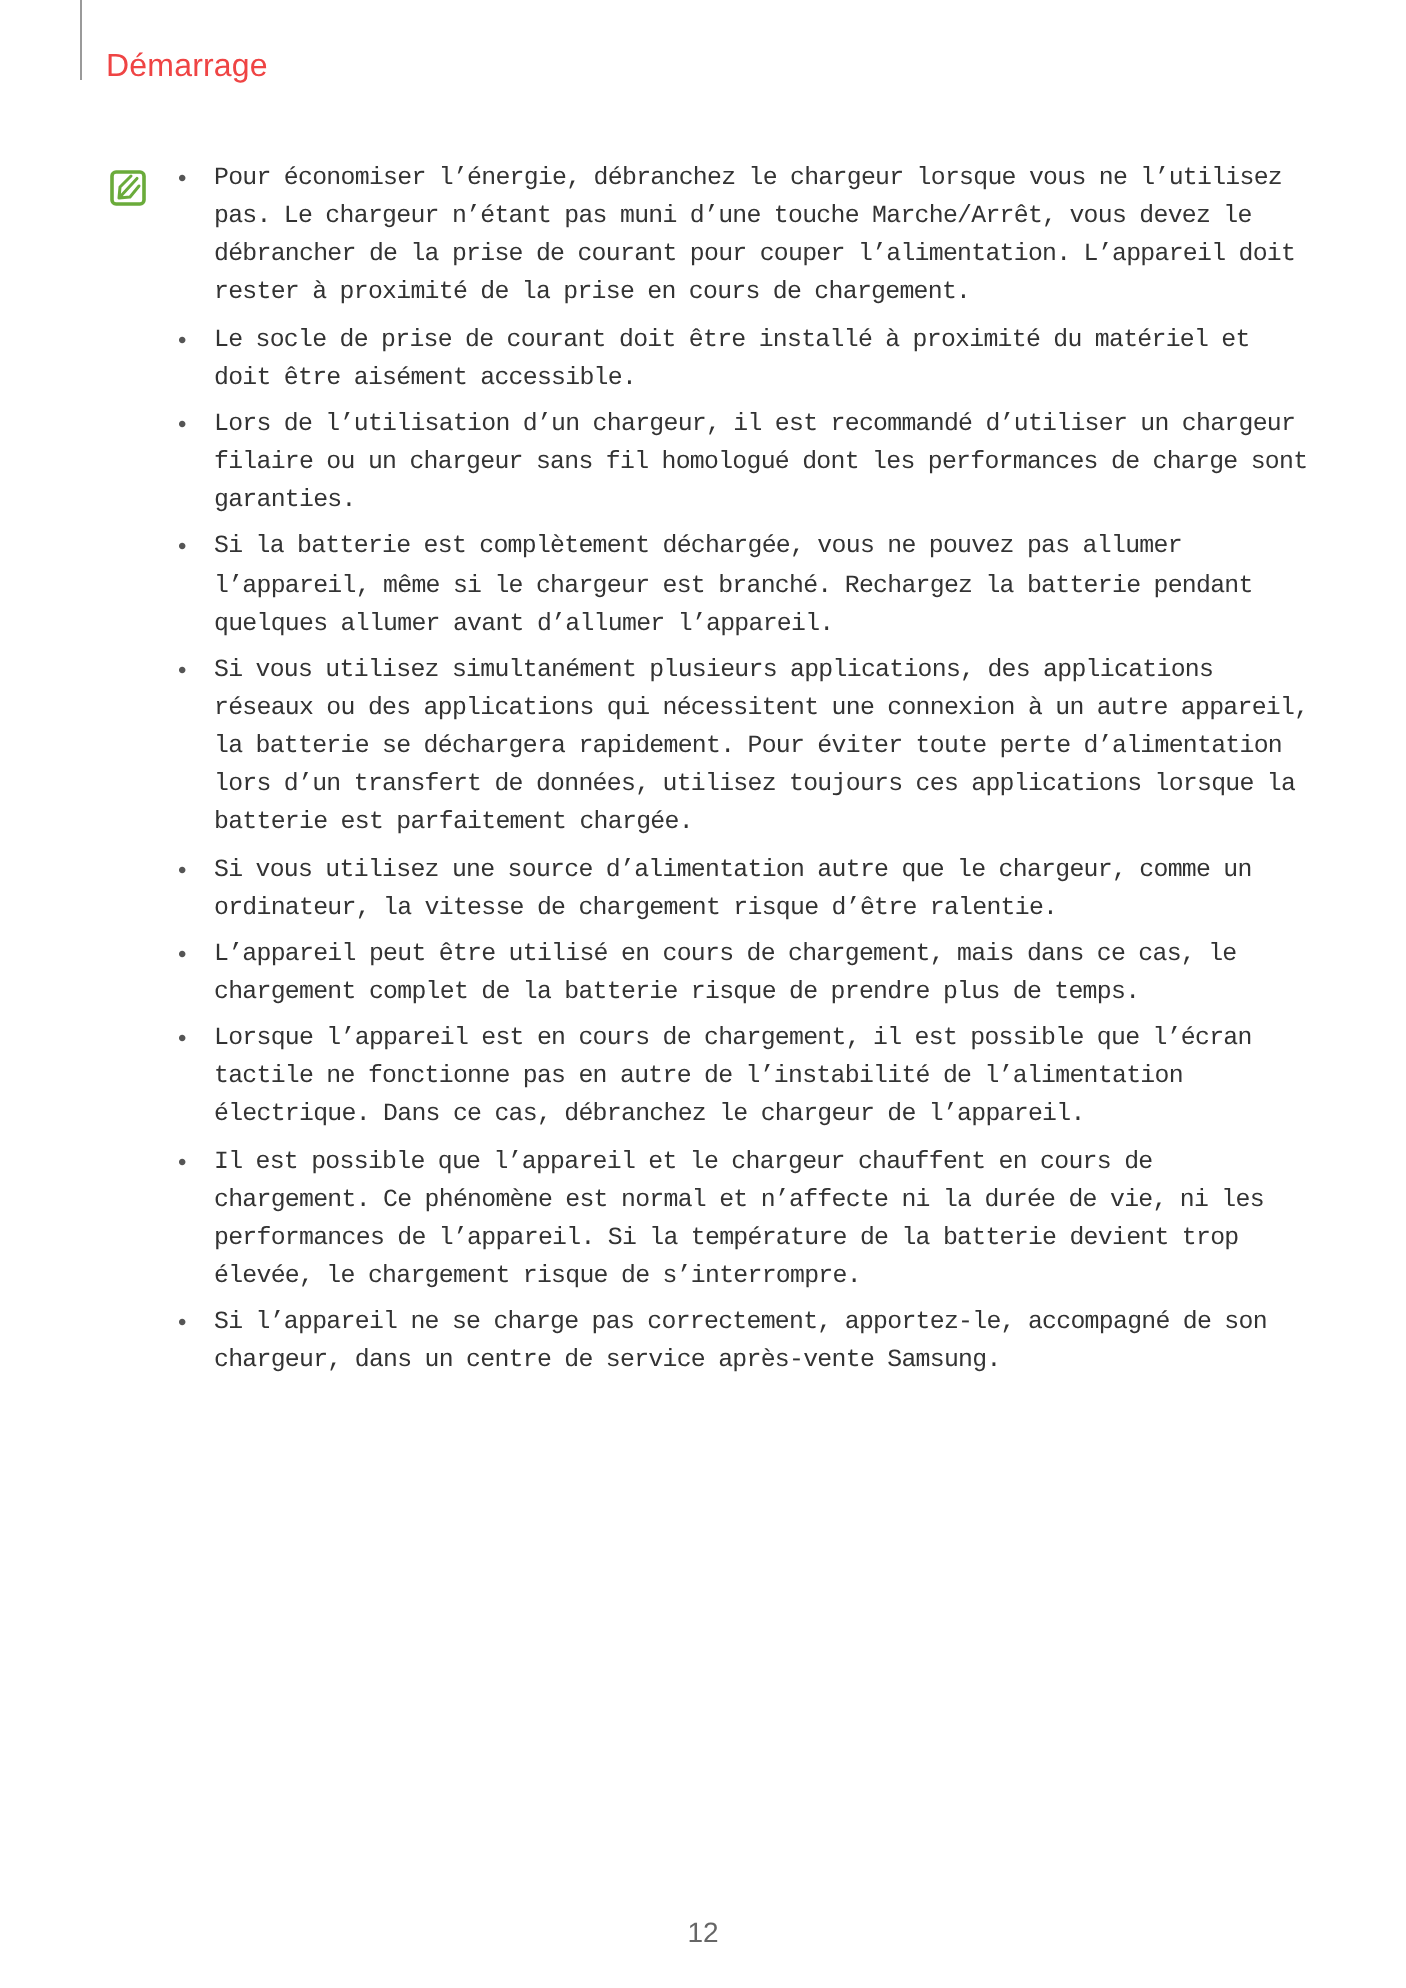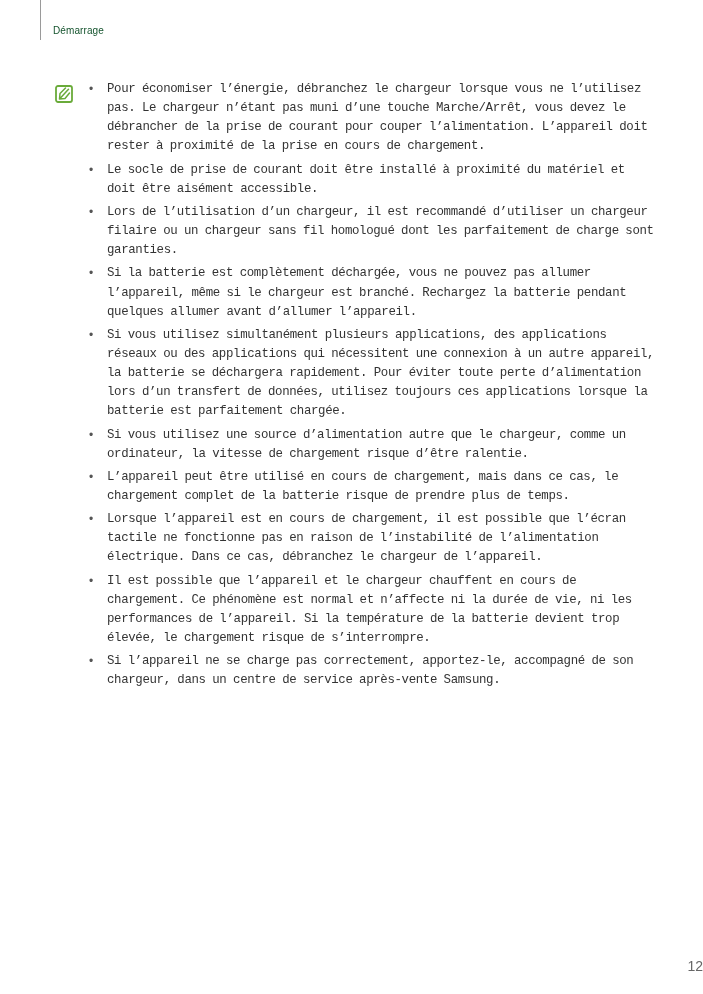--- a/index.html
+++ b/index.html
@@ -1,27 +1,27 @@
 <!DOCTYPE html>
 <html><head>
 <meta charset="utf-8">
 <style>
   html, body { margin: 0; padding: 0; background: #ffffff; }
   body { width: 703px; height: 994px; position: relative; overflow: hidden;
          font-family: "Liberation Sans", sans-serif; color: #2e2e2e; }
   .top-rule { position: absolute; left: 40px; top: 0; width: 1px; height: 40px; background: #9a9a9a; }
-  .section-title { position: absolute; left: 53px; top: 25px; font-size: 10px; color: #14532d;
+  .section-title { position: absolute; left: 53px; top: 25px; font-size: 16px; color: #ef4444;
                    letter-spacing: 0.1px; }
   .note-icon { position: absolute; left: 55px; top: 85px; width: 18px; height: 18px; }
   .list { position: absolute; left: 85px; top: 80px; width: 570px; margin: 0; padding: 0; list-style: none; }
   .item { position: relative; padding-left: 22px; margin-bottom: 4.2px; }
   .bullet { position: absolute; left: 4px; top: 0; font-size: 12px; line-height: 19px; color: #555; }
   .text { display: block; font-size: 12.4px; line-height: 19.1px; letter-spacing: -0.35px;
           word-spacing: -0.5px; color: #333; font-family: Liberation Mono, monospace; }
-  .page-number { position: absolute; left: 0; right: 0; top: 958px; text-align: right;
+  .page-number { position: absolute; left: 0; right: 0; top: 958px; text-align: center;
                  font-size: 14px; color: #666; }
 </style>
 </head>
 <body>
 
 <div class="top-rule"></div>
 <div class="section-title">Démarrage</div>
 
 <svg class="note-icon" viewBox="0 0 18 18">
   <rect x="1" y="1" width="16" height="16" rx="2" ry="2" fill="none" stroke="#6aab3a" stroke-width="1.8"></rect>
@@ -32,41 +32,41 @@
   <li class="item">
       <span class="bullet">•</span>
       <span class="text">Pour économiser l’énergie, débranchez le chargeur lorsque vous ne l’utilisez pas. Le chargeur n’étant pas muni d’une touche Marche/Arrêt, vous devez le débrancher de la prise de courant pour couper l’alimentation. L’appareil doit rester à proximité de la prise en cours de chargement.</span>
     </li>
   <li class="item">
       <span class="bullet">•</span>
       <span class="text">Le socle de prise de courant doit être installé à proximité du matériel et doit être aisément accessible.</span>
     </li>
   <li class="item">
       <span class="bullet">•</span>
-      <span class="text">Lors de l’utilisation d’un chargeur, il est recommandé d’utiliser un chargeur filaire ou un chargeur sans fil homologué dont les parfaitement de charge sont garanties.</span>
+      <span class="text">Lors de l’utilisation d’un chargeur, il est recommandé d’utiliser un chargeur filaire ou un chargeur sans fil homologué dont les performances de charge sont garanties.</span>
     </li>
   <li class="item">
       <span class="bullet">•</span>
       <span class="text">Si la batterie est complètement déchargée, vous ne pouvez pas allumer l’appareil, même si le chargeur est branché. Rechargez la batterie pendant quelques allumer avant d’allumer l’appareil.</span>
     </li>
   <li class="item">
       <span class="bullet">•</span>
       <span class="text">Si vous utilisez simultanément plusieurs applications, des applications réseaux ou des applications qui nécessitent une connexion à un autre appareil, la batterie se déchargera rapidement. Pour éviter toute perte d’alimentation lors d’un transfert de données, utilisez toujours ces applications lorsque la batterie est parfaitement chargée.</span>
     </li>
   <li class="item">
       <span class="bullet">•</span>
       <span class="text">Si vous utilisez une source d’alimentation autre que le chargeur, comme un ordinateur, la vitesse de chargement risque d’être ralentie.</span>
     </li>
   <li class="item">
       <span class="bullet">•</span>
       <span class="text">L’appareil peut être utilisé en cours de chargement, mais dans ce cas, le chargement complet de la batterie risque de prendre plus de temps.</span>
     </li>
   <li class="item">
       <span class="bullet">•</span>
-      <span class="text">Lorsque l’appareil est en cours de chargement, il est possible que l’écran tactile ne fonctionne pas en raison de l’instabilité de l’alimentation électrique. Dans ce cas, débranchez le chargeur de l’appareil.</span>
+      <span class="text">Lorsque l’appareil est en cours de chargement, il est possible que l’écran tactile ne fonctionne pas en autre de l’instabilité de l’alimentation électrique. Dans ce cas, débranchez le chargeur de l’appareil.</span>
     </li>
   <li class="item">
       <span class="bullet">•</span>
       <span class="text">Il est possible que l’appareil et le chargeur chauffent en cours de chargement. Ce phénomène est normal et n’affecte ni la durée de vie, ni les performances de l’appareil. Si la température de la batterie devient trop élevée, le chargement risque de s’interrompre.</span>
     </li>
   <li class="item">
       <span class="bullet">•</span>
       <span class="text">Si l’appareil ne se charge pas correctement, apportez-le, accompagné de son chargeur, dans un centre de service après-vente Samsung.</span>
     </li>
 </ul>

